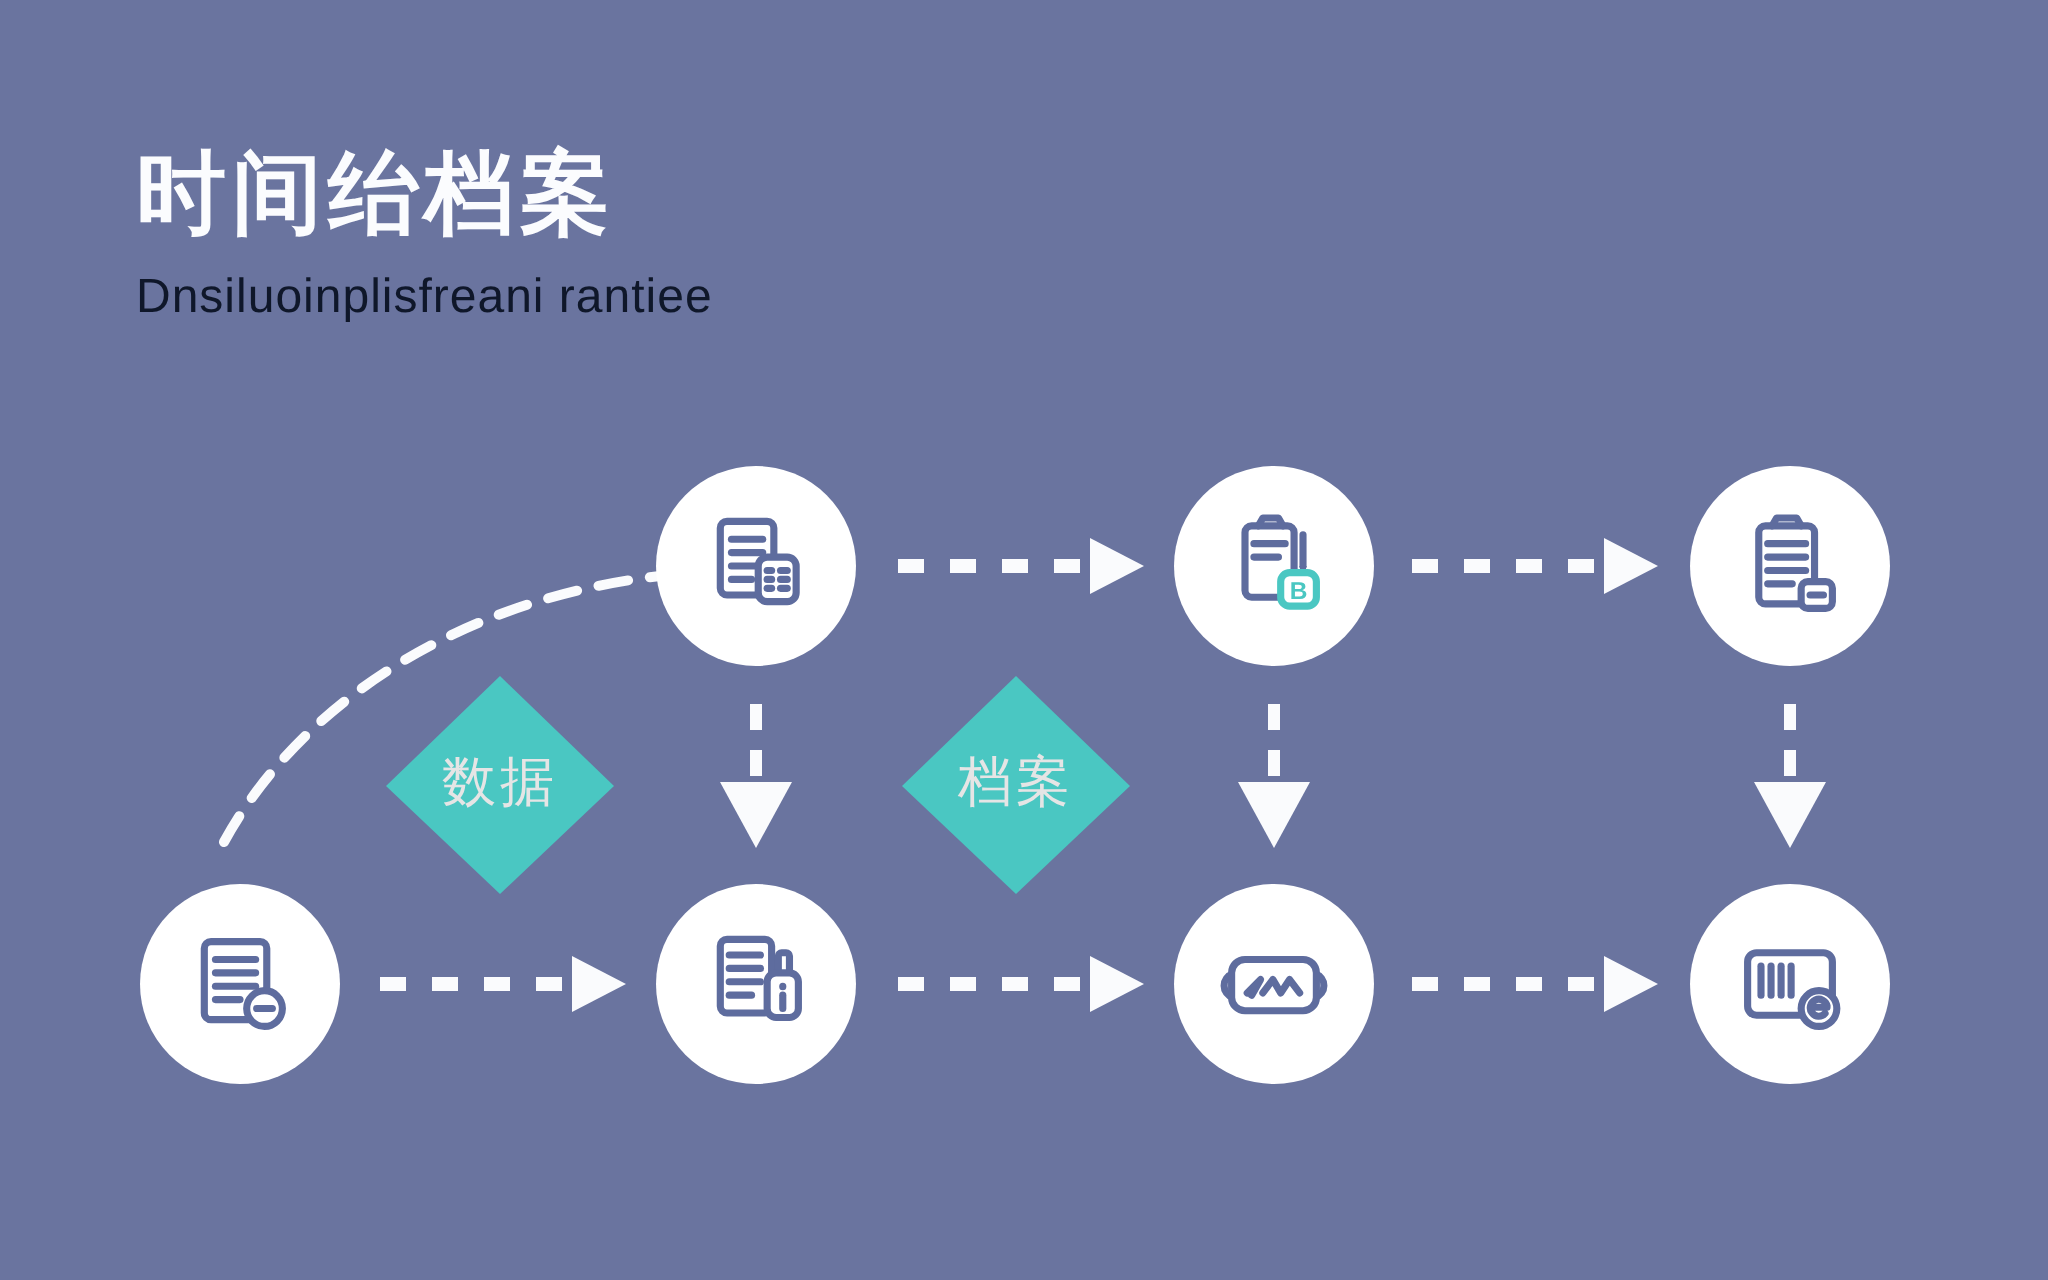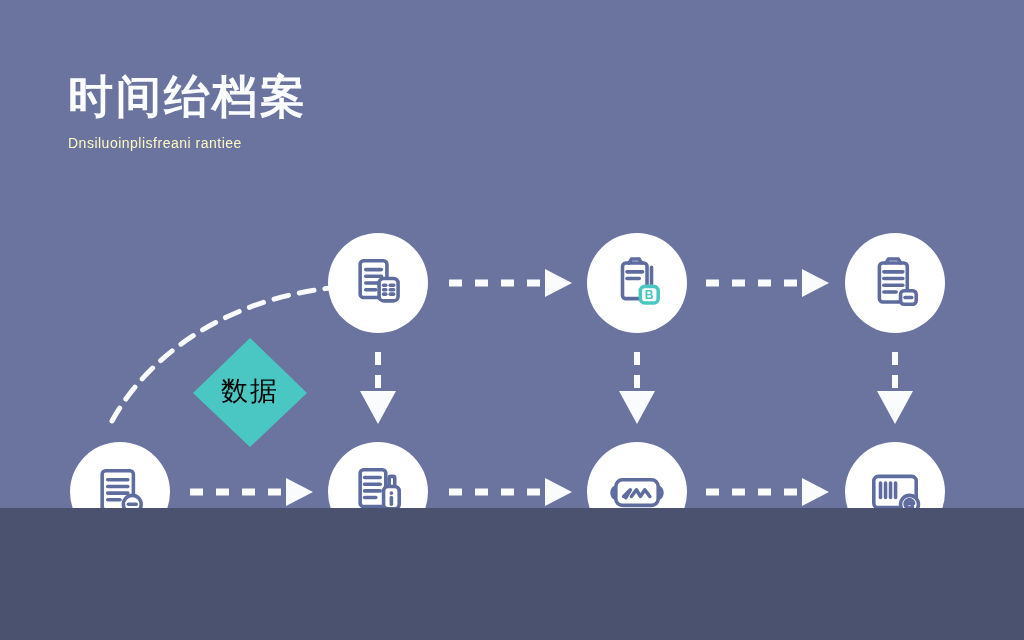--- a/index.html
+++ b/index.html
@@ -1,42 +1,42 @@
 <!DOCTYPE html>
 <html><head>
 <meta charset="utf-8">
 <style>
   html,body{margin:0;padding:0;background:#4a5270;}
   .stage{
-    position:relative;width:1024px;height:508px;overflow:hidden;
+    position:relative;width:1024px;height:640px;overflow:hidden;
     background:#6a749f;
     font-family:"Liberation Sans", sans-serif;
   }
   .title{
     position:absolute;left:68px;top:72px;
     font-size:45px;font-weight:800;letter-spacing:3px;
     color:#fbfcfe;line-height:1.1;
   }
   .subtitle{
     position:absolute;left:68px;top:135px;
-    font-size:14px;font-weight:400;letter-spacing:0.5px;
-    color:#fef9c3;
+    font-size:24px;font-weight:400;letter-spacing:0.5px;
+    color:#0f172a;
   }
   .connector-layer{position:absolute;left:0;top:0;width:1024px;height:640px;}
   .node{
     position:absolute;width:100px;height:100px;border-radius:50%;
     background:#ffffff;display:flex;align-items:center;justify-content:center;
   }
   .node svg{width:58px;height:58px;}
   .icon-stroke{stroke:#5e6c9e;stroke-width:3.2;fill:none;stroke-linecap:round;stroke-linejoin:round;}
   .diamond{position:absolute;width:114px;height:109px;}
   .diamond svg{position:absolute;left:0;top:0;width:114px;height:109px;}
   .diamond-label{
     position:absolute;left:50%;top:49%;transform:translate(-50%,-50%);
-    font-size:27px;font-weight:500;color:#000000;letter-spacing:2px;white-space:nowrap;
+    font-size:27px;font-weight:500;color:#e5e5e5;letter-spacing:2px;white-space:nowrap;
   }
   
   .nt1{left:328px;top:233px;}  .nt2{left:587px;top:233px;}  .nt3{left:845px;top:233px;}
   .nb1{left:70px;top:442px;}   .nb2{left:328px;top:442px;}  .nb3{left:587px;top:442px;}  .nb4{left:845px;top:442px;}
   .d1{left:193px;top:338px;}   .d2{left:451px;top:338px;}   .d3{left:708px;top:338px;}
 </style>
 </head>
 <body>
 
 <div class="stage">
@@ -82,20 +82,26 @@
       <line x1="895" y1="352" x2="895" y2="391" stroke="#fafbfd" stroke-width="6" stroke-dasharray="13 10"></line>
       <polygon points="877,391 913,391 895,424" fill="#fafbfd"></polygon>
     </g>
   </svg>
 
   <div class="diamond d1">
     <svg viewBox="0 0 114 109">
       <polygon points="57,0 114,55 57,109 0,55" fill="#4ac7c2"></polygon>
     </svg>
     <span class="diamond-label">数据</span>
+  </div>
+  <div class="diamond d2">
+    <svg viewBox="0 0 114 109">
+      <polygon points="57,0 114,55 57,109 0,55" fill="#4ac7c2"></polygon>
+    </svg>
+    <span class="diamond-label">档案</span>
   </div>
 
   <div class="node nt1">
     <svg viewBox="0 0 52 52">
       <g class="icon-stroke">
         <rect x="10" y="6" width="24" height="33" rx="3"></rect>
         <line x1="15" y1="14" x2="29" y2="14"></line>
         <line x1="15" y1="20" x2="29" y2="20"></line>
         <line x1="15" y1="26" x2="26" y2="26"></line>
         <line x1="15" y1="32" x2="24" y2="32"></line>

